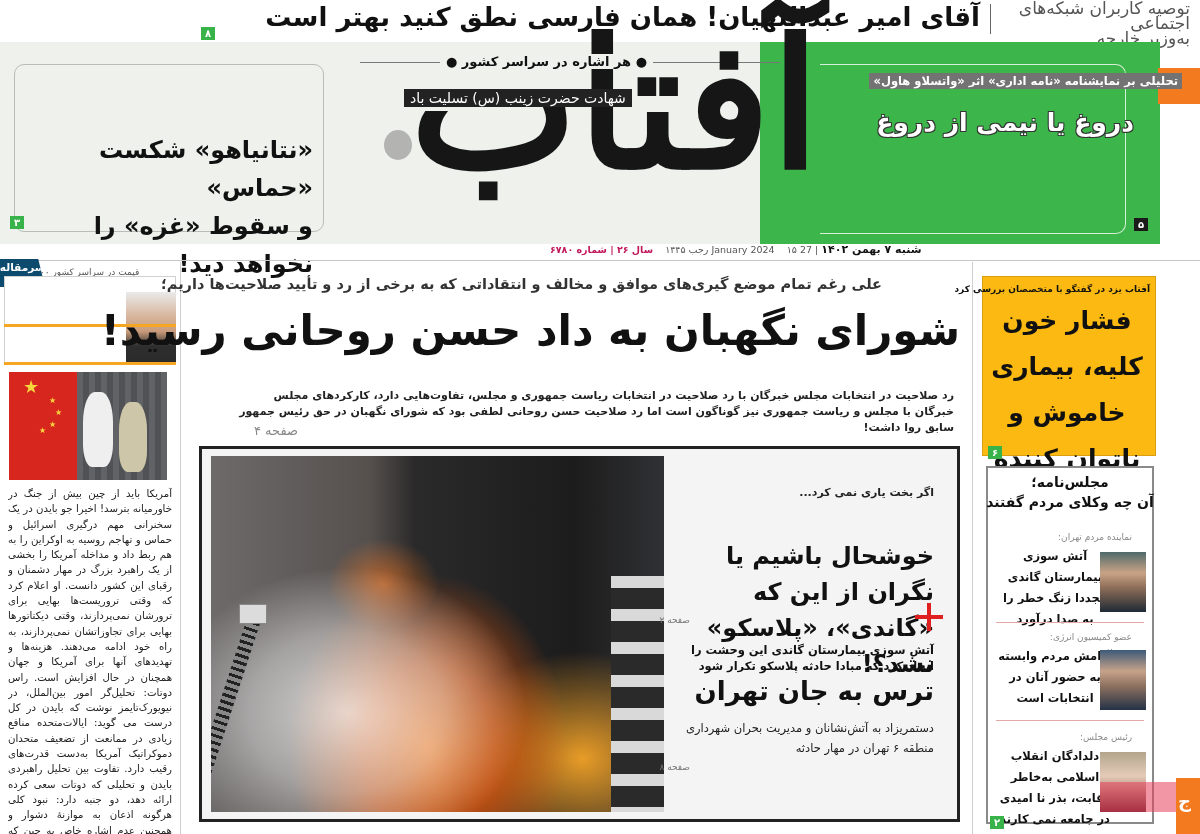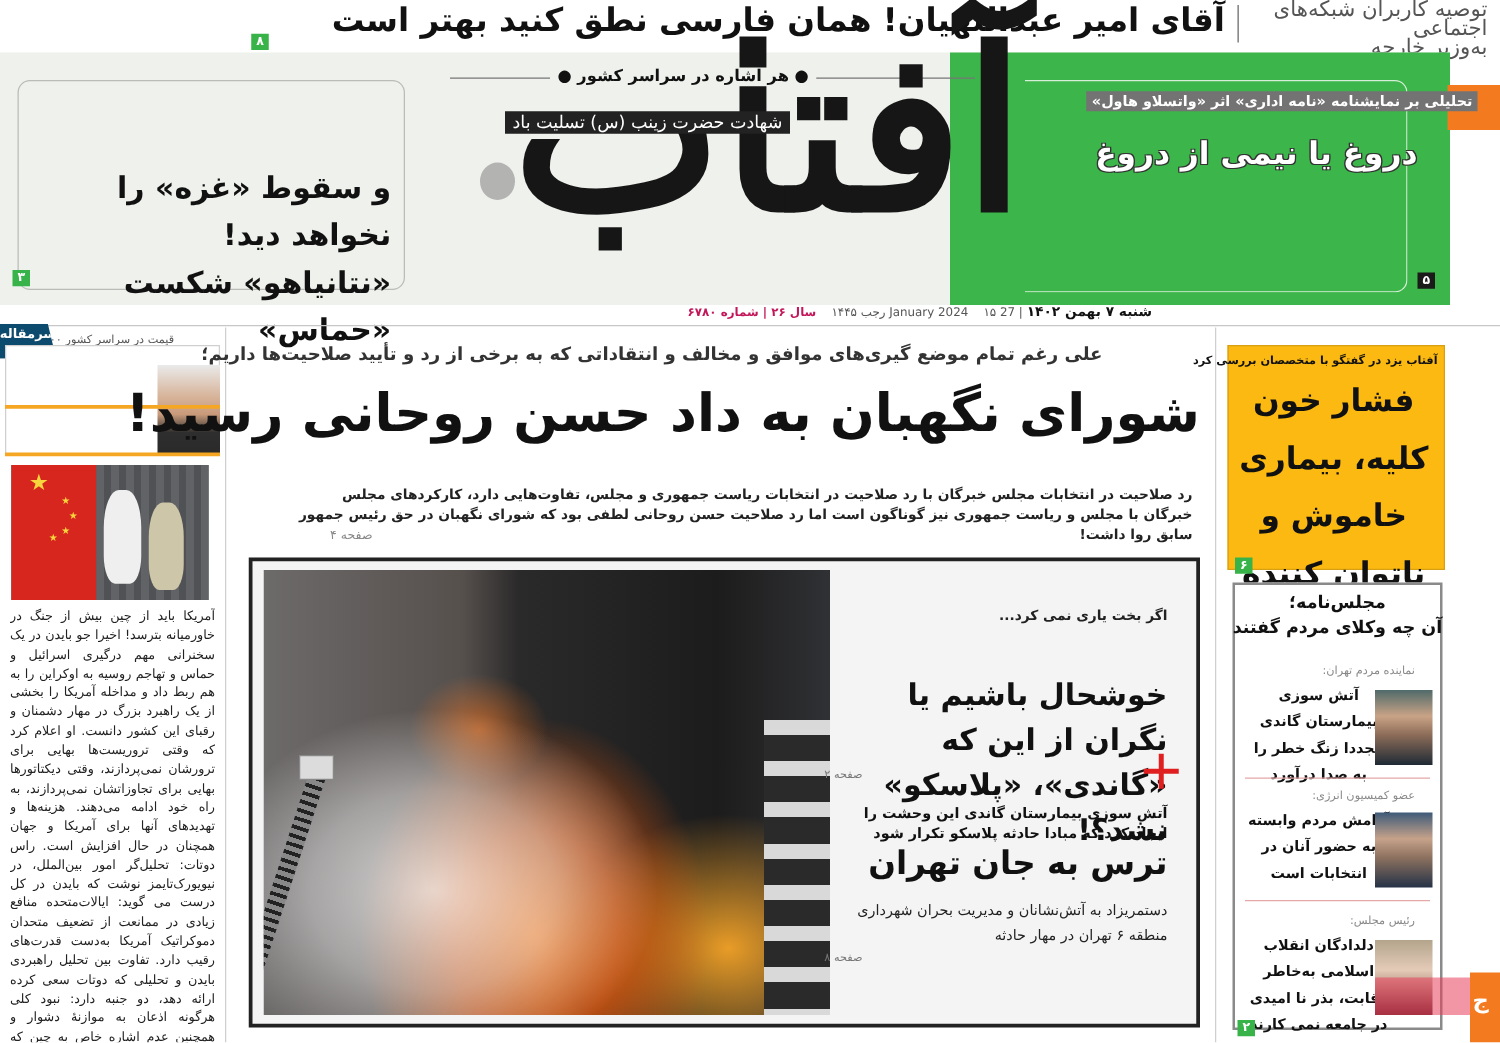--- a/index.html
+++ b/index.html
@@ -62,21 +62,21 @@
   .ed-image .glove2 { left: 110px; top: 30px; width: 28px; height: 70px; background: #cdc6a8; border-radius: 40% 40% 30% 30%; }
   .ed-image .bars { left: 68px; top: 0; width: 90px; height: 108px; background: repeating-linear-gradient(90deg, #6a6e74 0 6px, #4b4f55 6px 12px); opacity: 0.55; }
 
   .ed-body { left: 8px; top: 486px; width: 164px; height: 348px; font-size: 10.2px; line-height: 15.3px; text-align: justify; color: #222; overflow: hidden; }
   .col-rule-left { left: 180px; top: 262px; width: 1px; height: 572px; background: #cfcfcf; }
 
   
   .main-kicker { right: 318px; top: 276px; font-size: 14.5px; color: #333; white-space: nowrap; font-weight: bold; }
   .main-headline { right: 240px; top: 306px; font-size: 42px; font-weight: bold; color: #111; white-space: nowrap; letter-spacing: -1px; }
   .main-lede { right: 246px; top: 388px; width: 720px; font-size: 11px; line-height: 16px; color: #222; text-align: right; font-weight: bold; }
-  .main-page { right: 902px; top: 423px; font-size: 10px; color: #888; }
+  .main-page { right: 902px; top: 423px; font-size: 13px; color: #888; }
 
   .feature-frame { left: 199px; top: 446px; width: 761px; height: 376px; border: 3px solid #222; background: #f4f4f4; }
   .fire-photo { left: 211px; top: 456px; width: 453px; height: 356px; overflow: hidden; background:
       radial-gradient(ellipse at 30% 72%, rgba(255,255,255,0.75) 0%, rgba(230,230,230,0.5) 22%, rgba(0,0,0,0) 40%),
       radial-gradient(ellipse at 48% 82%, rgba(255,120,20,0.95) 0%, rgba(240,90,10,0.7) 20%, rgba(0,0,0,0) 42%),
       radial-gradient(ellipse at 82% 85%, rgba(255,170,40,0.9) 0%, rgba(0,0,0,0) 25%),
       radial-gradient(ellipse at 38% 36%, rgba(255,120,30,0.6) 0%, rgba(0,0,0,0) 14%),
       linear-gradient(90deg, #6d6a6a 0%, #56504d 35%, #2b2a2a 45%, #1d1c1c 80%, #2f3134 100%); }
   .building-stripes { left: 400px; top: 120px; width: 53px; height: 236px; background: repeating-linear-gradient(180deg, #d9d9d9 0 12px, #2a2a2a 12px 33px); }
   .ladder { left: 40px; top: 150px; width: 14px; height: 210px; background: repeating-linear-gradient(180deg, #222 0 3px, #888 3px 7px); transform: rotate(18deg); transform-origin: top left; }
@@ -126,22 +126,22 @@
 <div class="abs top-sep"></div>
 <div class="abs top-headline">آقای امیر عبداللهیان! همان فارسی نطق کنید بهتر است</div>
 <div class="abs page-badge" style="left:201px;top:27px;">۸</div>
 
 <div class="abs masthead"></div>
 <div class="abs mast-green"></div>
 <div class="abs mast-orange"></div>
 
 <div class="abs left-box">
   <div class="abs left-headline">
+    <div>«نتانیاهو» شکست «حماس»</div>
     <div>و سقوط «غزه» را نخواهد دید!</div>
-    <div>«نتانیاهو» شکست «حماس»</div>
   </div>
 </div>
 <div class="abs page-badge" style="left:10px;top:216px;">۳</div>
 
 <div class="abs mast-line"></div>
 <div class="abs logo-wrap">
   <div class="logo-text">آفتاب</div>
 </div>
 <div class="abs mast-tagline">● هر اشاره در سراسر کشور ●</div>
 <div class="abs mast-condolence">شهادت حضرت زینب (س) تسلیت باد</div>

